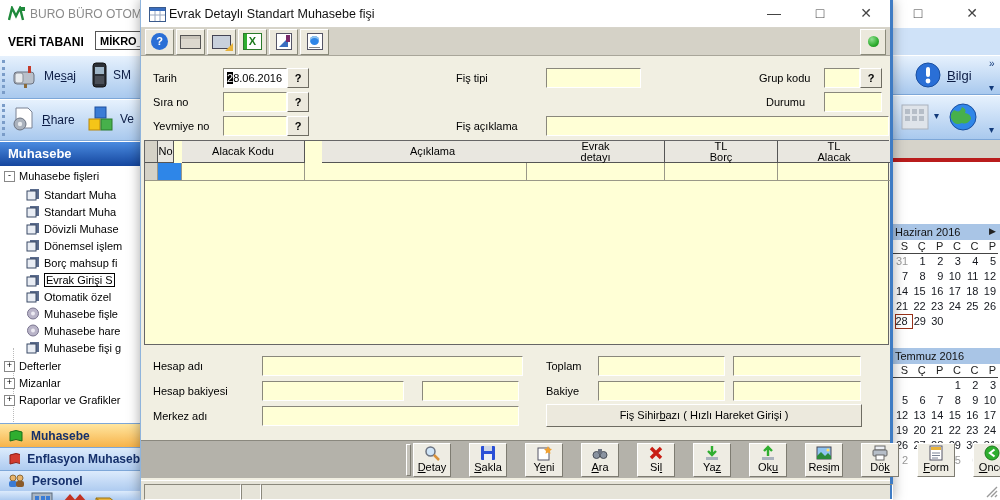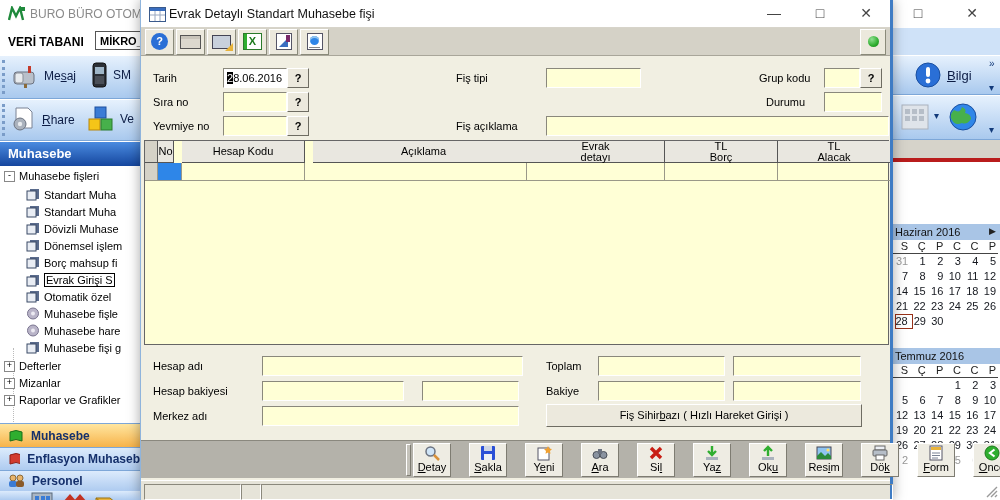--- a/index.html
+++ b/index.html
@@ -508,23 +508,23 @@
     <span class="lbl" style="left:315px;top:64px">Fiş açıklama</span>
     <span class="fld" style="left:405px;top:60px;width:343px"></span>
   </div>
 
   <div class="abs grid">
     <div class="ghead" style="left:0;width:13px;background:#d5d2c7"></div>
     <div class="ghead" style="left:13px;width:16px">
         <span>No</span>
       </div>
     <div class="ghead" style="left:37px;width:123px">
-        <span>Hesap Kodu</span>
-      </div>
-    <div class="ghead" style="left:168px;width:222px">
+        <span>Alacak Kodu</span>
+      </div>
+    <div class="ghead" style="left:177px;width:222px">
         <span>Açıklama</span>
       </div>
     <div class="ghead" style="left:382px;width:138px">
         <span>Evrak</span>
         <span>detayı</span>
       </div>
     <div class="ghead" style="left:520px;width:113px">
         <span>TL</span>
         <span>Borç</span>
       </div>

